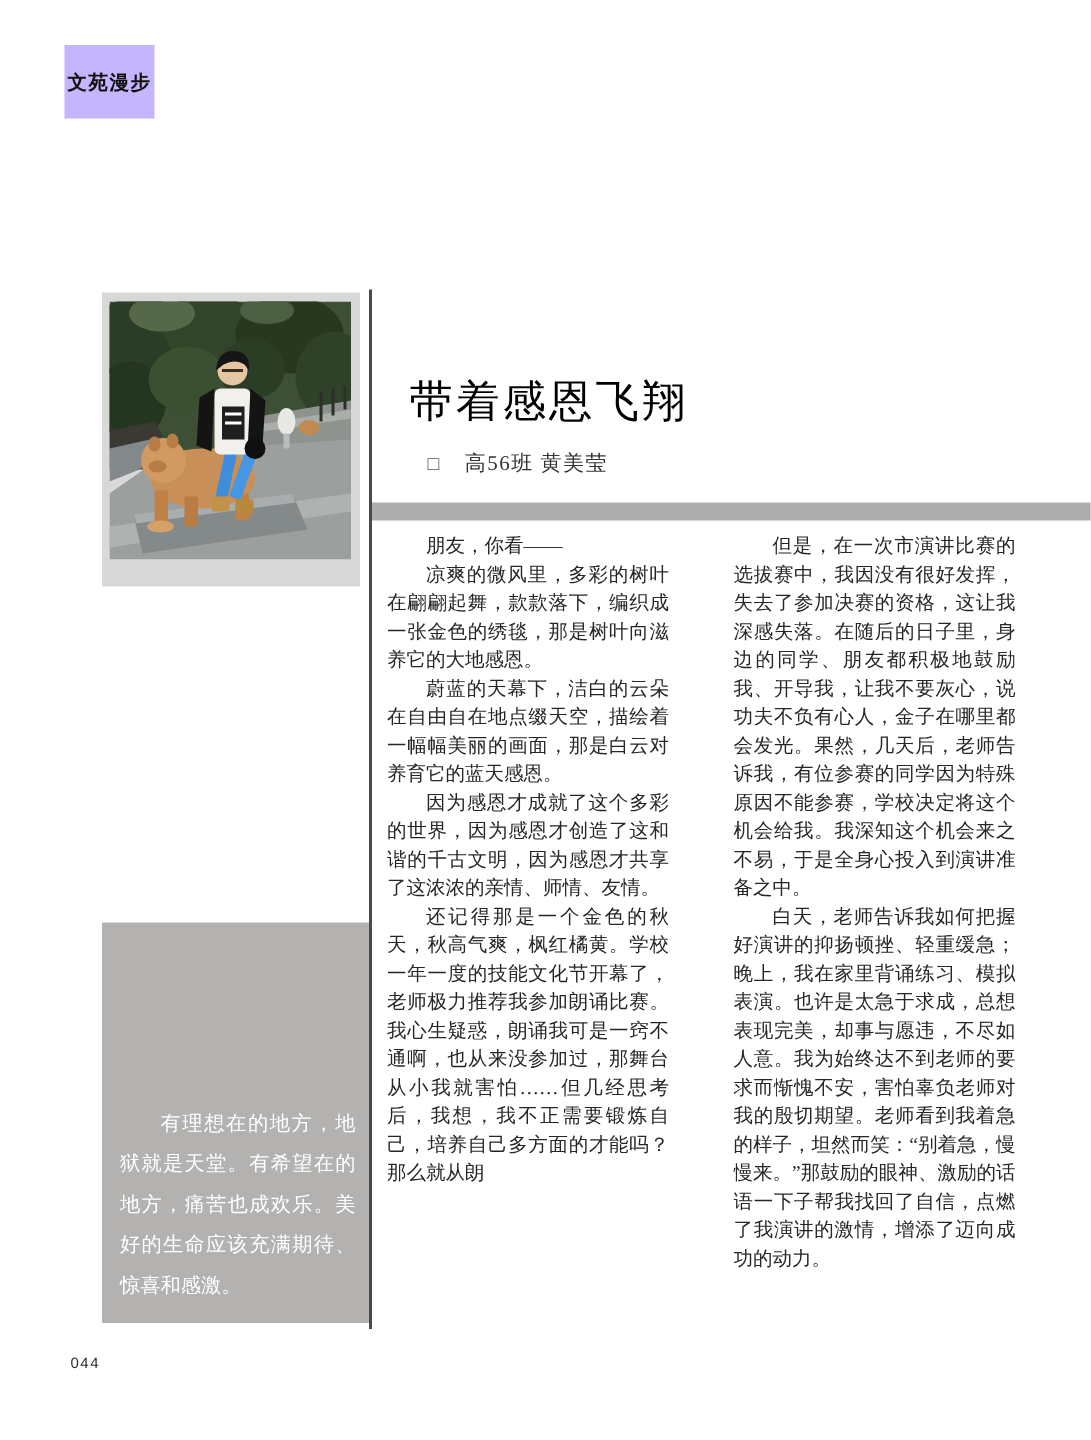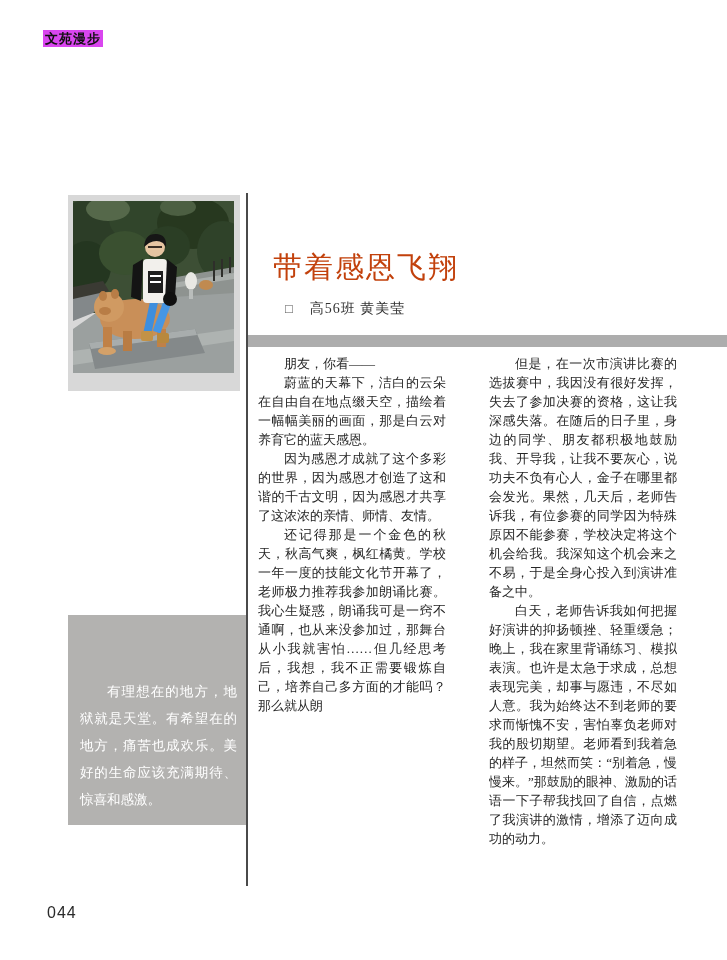--- a/index.html
+++ b/index.html
@@ -3,40 +3,40 @@
 <meta charset="utf-8">
 <style>
   html,body{margin:0;padding:0;}
   body{
     width:727px;height:960px;position:relative;background:#ffffff;
     font-family:"Liberation Serif","DejaVu Serif",serif;
     color:#262626;overflow:hidden;
   }
   .section-label{
     position:absolute;left:43px;top:30px;
-    background:#d946ef;color:#101010;
+    background:#c4b5fd;color:#101010;
     font-family:"Liberation Sans","DejaVu Sans",sans-serif;
-    font-weight:bold;font-size:13px;line-height:17px;padding:0 2px;
+    font-weight:bold;font-size:13px;line-height:17px;padding:16px 2px;
     letter-spacing:1px;
   }
   .photo-block{
     position:absolute;left:68px;top:195px;width:172px;height:196px;
     background:#d8d8d8;
   }
   .photo-block .photo{
     position:absolute;left:5px;top:6px;width:161px;height:172px;
     display:block;
   }
   .v-divider{
     position:absolute;left:246px;top:193px;width:2px;height:693px;
     background:#4a4a4a;
   }
   .title{
     position:absolute;left:273px;top:248px;margin:0;
-    font-size:29px;font-weight:normal;color:#c2410c;letter-spacing:2px;
+    font-size:29px;font-weight:normal;color:#000000;letter-spacing:2px;
   }
   .byline{
     position:absolute;left:285px;top:300px;
     font-size:14px;color:#333333;letter-spacing:1px;
   }
   .byline .marker{margin-right:16px;font-size:13px;color:#555555;}
   .accent-bar{
     position:absolute;left:248px;top:335px;width:479px;height:12px;
     background:#adadad;
   }
@@ -45,32 +45,32 @@
     display:flex;overflow:hidden;gap:32px;
   }
   .col{width:204px;overflow:hidden;}
   .col + .col{margin-left:11px;}
   .col p{
     margin:0;font-size:13px;line-height:19px;text-align:justify;
     text-indent:2em;color:#262626;
   }
   .col p.no-indent{text-indent:0;}
   .quote-box{
-    position:absolute;left:68px;top:615px;width:178px;height:210px;
+    position:absolute;left:68px;top:615px;width:178px;height:267px;
     background:#b3b2b0;
   }
   .quote-box .quote-text{
     position:absolute;left:12px;right:9px;bottom:12px;margin:0;
     color:#ffffff;font-size:13.5px;line-height:27px;
     text-align:justify;text-indent:2em;
   }
   .page-number{
     position:absolute;left:47px;top:904px;
     font-family:"Liberation Sans","DejaVu Sans",sans-serif;
-    font-size:16px;color:#2a2a2a;letter-spacing:1px;
+    font-size:10px;color:#2a2a2a;letter-spacing:1px;
   }
 </style>
 </head>
 <body>
 
 <div>
 
   <div class="section-label">文苑漫步</div>
 
   <div class="photo-block">
@@ -138,20 +138,21 @@
 
   <div class="byline">
     <span class="marker">□</span><span>高56班 黄美莹</span>
   </div>
 
   <div class="accent-bar"></div>
 
   <div class="columns">
     <div class="col">
       <p>朋友，你看——</p>
+      <p>凉爽的微风里，多彩的树叶在翩翩起舞，款款落下，编织成一张金色的绣毯，那是树叶向滋养它的大地感恩。</p>
       <p>蔚蓝的天幕下，洁白的云朵在自由自在地点缀天空，描绘着一幅幅美丽的画面，那是白云对养育它的蓝天感恩。</p>
       <p>因为感恩才成就了这个多彩的世界，因为感恩才创造了这和谐的千古文明，因为感恩才共享了这浓浓的亲情、师情、友情。</p>
       <p>还记得那是一个金色的秋天，秋高气爽，枫红橘黄。学校一年一度的技能文化节开幕了，老师极力推荐我参加朗诵比赛。我心生疑惑，朗诵我可是一窍不通啊，也从来没参加过，那舞台从小我就害怕……但几经思考后，我想，我不正需要锻炼自己，培养自己多方面的才能吗？那么就从朗</p>
     </div>
     <div class="col">
       <p>但是，在一次市演讲比赛的选拔赛中，我因没有很好发挥，失去了参加决赛的资格，这让我深感失落。在随后的日子里，身边的同学、朋友都积极地鼓励我、开导我，让我不要灰心，说功夫不负有心人，金子在哪里都会发光。果然，几天后，老师告诉我，有位参赛的同学因为特殊原因不能参赛，学校决定将这个机会给我。我深知这个机会来之不易，于是全身心投入到演讲准备之中。</p>
       <p>白天，老师告诉我如何把握好演讲的抑扬顿挫、轻重缓急；晚上，我在家里背诵练习、模拟表演。也许是太急于求成，总想表现完美，却事与愿违，不尽如人意。我为始终达不到老师的要求而惭愧不安，害怕辜负老师对我的殷切期望。老师看到我着急的样子，坦然而笑：“别着急，慢慢来。”那鼓励的眼神、激励的话语一下子帮我找回了自信，点燃了我演讲的激情，增添了迈向成功的动力。</p>
 
     </div>
   </div>

